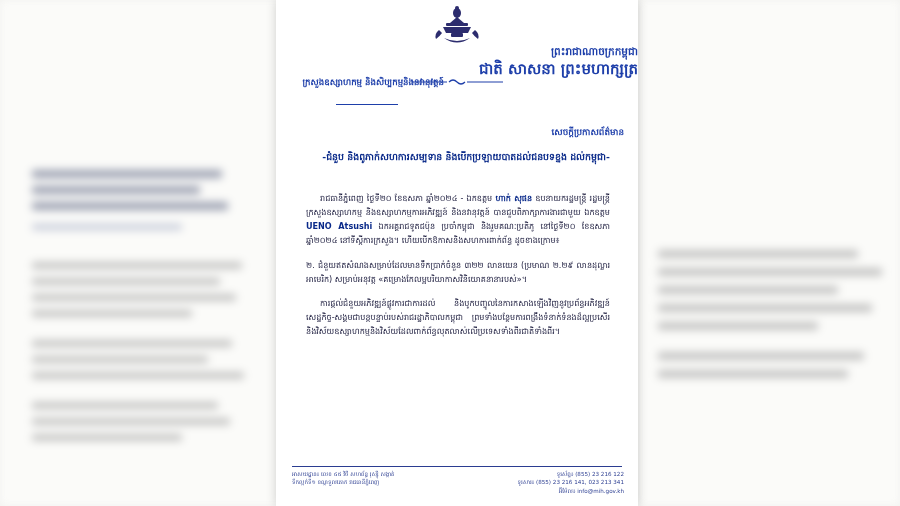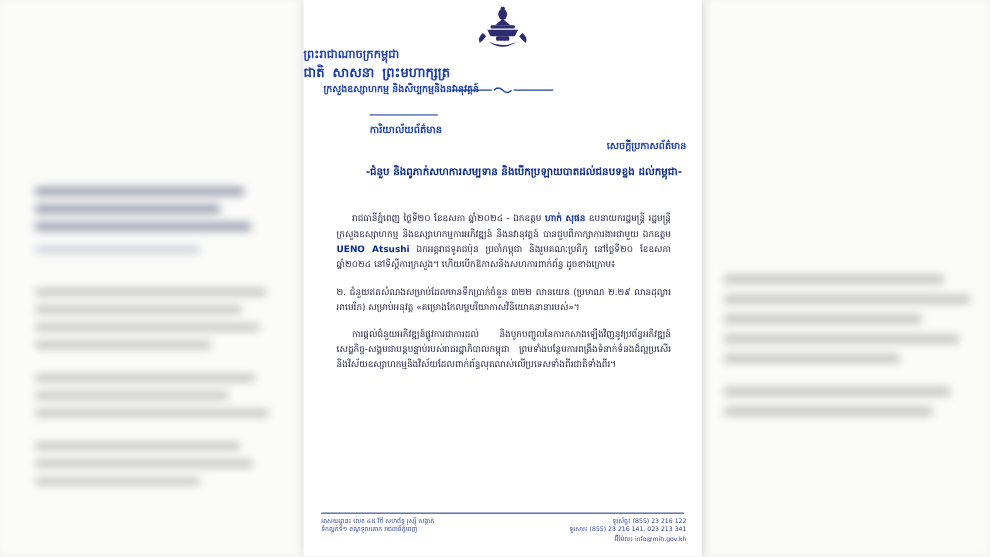--- a/index.html
+++ b/index.html
@@ -64,44 +64,43 @@
     color: #2c2c6e;
     font-size: 9px;
     line-height: 1;
   }
   .emblem svg { display: block; margin: 0 auto; }
 
   .kingdom {
     position: absolute;
     left: 0; right: 0;
     top: 44px;
-    text-align: left;
+    text-align: right;
     color: #1e3faa;
     font-size: 10.5px;
     line-height: 1.45;
     font-weight: bold;
-    font-family: Liberation Mono, monospace;
-  }
-  .kingdom .l2 { font-size: 12px; }
+  }
+  .kingdom .l2 { font-size: 15px; }
 
   .rule-decor {
     position: absolute;
     left: 50%;
     transform: translateX(-50%);
     top: 70px;
     width: 96px;
     height: 7px;
   }
 
   .ministry {
     position: absolute;
     left: 18px;
     top: 76px;
     width: 150px;
-    text-align: left;
+    text-align: right;
     color: #1e3faa;
     font-size: 8.6px;
     line-height: 1.5;
     font-weight: bold;
   }
 
   .ministry-rule {
     position: absolute;
     left: 60px;
     top: 104px;
@@ -128,21 +127,21 @@
     color: #1e3faa;
     font-size: 8.8px;
     font-weight: bold;
   }
 
   .doc-title {
     position: absolute;
     left: 36px;
     right: 18px;
     top: 150px;
-    text-align: right;
+    text-align: center;
     color: #0a2a8a;
     font-size: 9.4px;
     font-weight: bold;
     line-height: 1.55;
   }
 
   .body-block {
     position: absolute;
     left: 30px;
     right: 28px;
@@ -237,21 +236,20 @@
     <div class="rule-decor">
       <svg width="96" height="7" viewBox="0 0 96 7" aria-hidden="true">
         <path d="M2 4 H38" stroke="#1e3faa" stroke-width="1.2" fill="none"></path>
         <path d="M58 4 H94" stroke="#1e3faa" stroke-width="1.2" fill="none"></path>
         <path d="M40 4 q4 -4 8 0 q4 4 8 0" stroke="#1e3faa" stroke-width="1.2" fill="none"></path>
       </svg>
     </div>
 
     <div class="ministry">ក្រសួងឧស្សាហកម្ម និងសិប្បកម្មនិងនវានុវត្តន៍</div>
     <div class="ministry-rule"></div>
-    <div class="press-label">ការិយាល័យព័ត៌មាន</div>
     <div class="press-right">សេចក្តីប្រកាសព័ត៌មាន</div>
 
     <div class="doc-title">
       -<span>ជំនួប និងពូភាក់សហការសម្បទាន និងបើកប្រឡាយបាតដល់ជនបទខ្នង ដល់កម្ពុជា</span>-
     </div>
 
     <div class="body-block">
       <p class="indent"><span>រាជធានីភ្នំពេញ ថ្ងៃទី២០ ខែឧសភា ឆ្នាំ២០២៤ - ឯកឧត្តម </span><span class="hl">ហាក់ សុផន</span><span> ឧបនាយករដ្ឋមន្ត្រី រដ្ឋមន្ត្រីក្រសួងឧស្សាហកម្ម និងឧស្សាហកម្មការអភិវឌ្ឍន៍ និងនវានុវត្តន៍ បានជួបពិភាក្សាការងារជាមួយ ឯកឧត្តម </span><span class="hl">UENO Atsushi</span><span> ឯកអគ្គរាជទូតជប៉ុន ប្រចាំកម្ពុជា និងរួមគណៈប្រតិភូ នៅថ្ងៃទី២០ ខែឧសភា ឆ្នាំ២០២៤ នៅទីស្តីការក្រសួង។ ហើយបើកឱកាសនិងសហការពាក់ព័ន្ធ ដូចខាងក្រោម៖</span></p>
 
       <p>២. ជំនួយឥតសំណងសម្រាប់ដែលមានទឹកប្រាក់ចំនួន ៣២២ លានយេន (ប្រមាណ ២.២៩ លានដុល្លារអាមេរិក) សម្រាប់អនុវត្ត «គម្រោងកែលម្អបរិយាកាសវិនិយោគនានារបស់»។</p>

